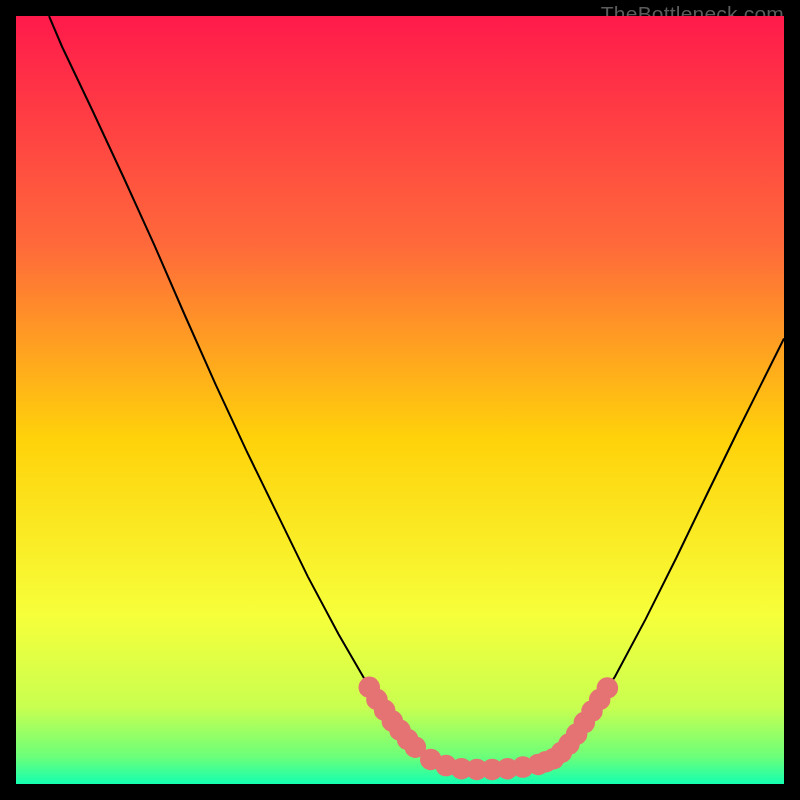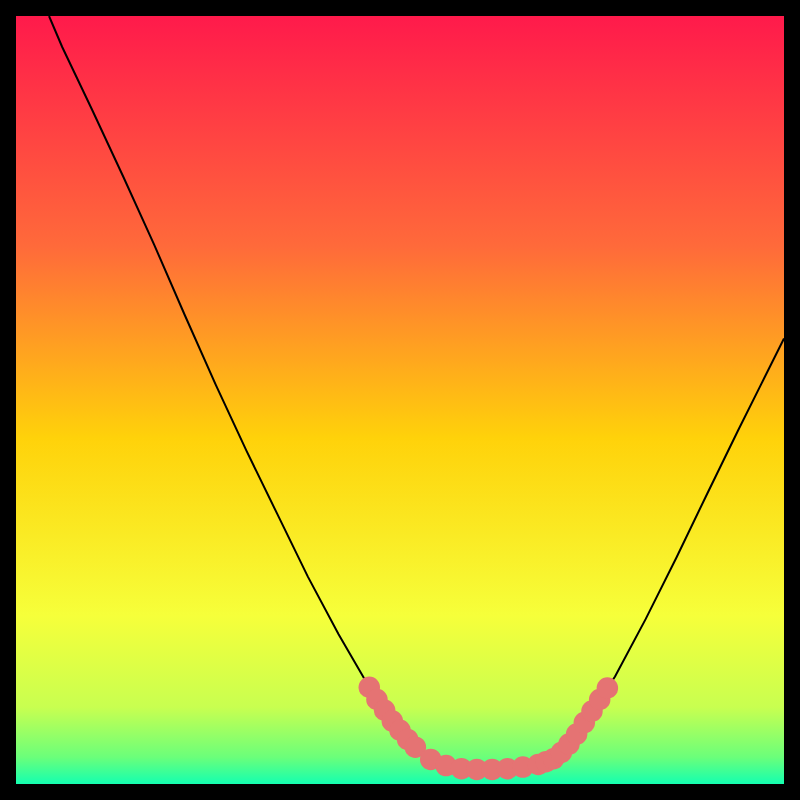--- a/index.html
+++ b/index.html
@@ -25,20 +25,21 @@
     font-size: 21px;
     color: #5c5c5c;
     font-weight: 500;
     letter-spacing: 0.2px;
   }
 </style>
 </head>
 <body>
 
 <div class="chart-container">
+  <div class="watermark">TheBottleneck.com</div>
   <svg class="plot-area" viewBox="0 0 100 100" preserveAspectRatio="none">
     <defs>
       <linearGradient id="bg-grad" x1="0" y1="0" x2="0" y2="1">
           <stop offset="0.00%" stop-color="#ff1a4b"></stop>
           <stop offset="30.00%" stop-color="#ff6a3a"></stop>
           <stop offset="55.00%" stop-color="#ffd20a"></stop>
           <stop offset="78.00%" stop-color="#f6ff3a"></stop>
           <stop offset="90.00%" stop-color="#c8ff50"></stop>
           <stop offset="96.50%" stop-color="#6bff7a"></stop>
           <stop offset="100.00%" stop-color="#14ffb0"></stop>

